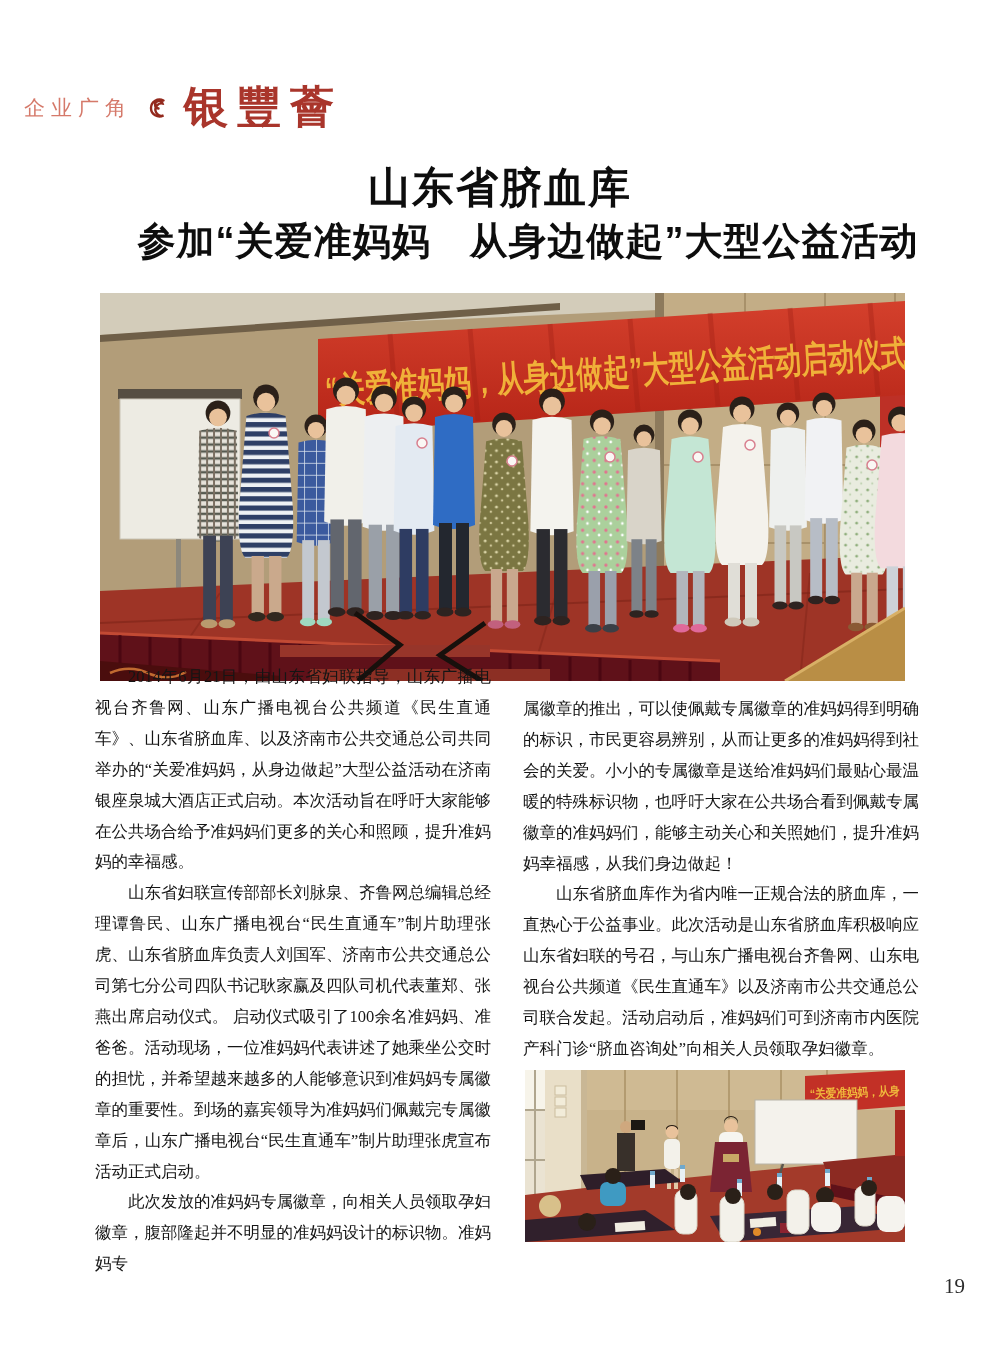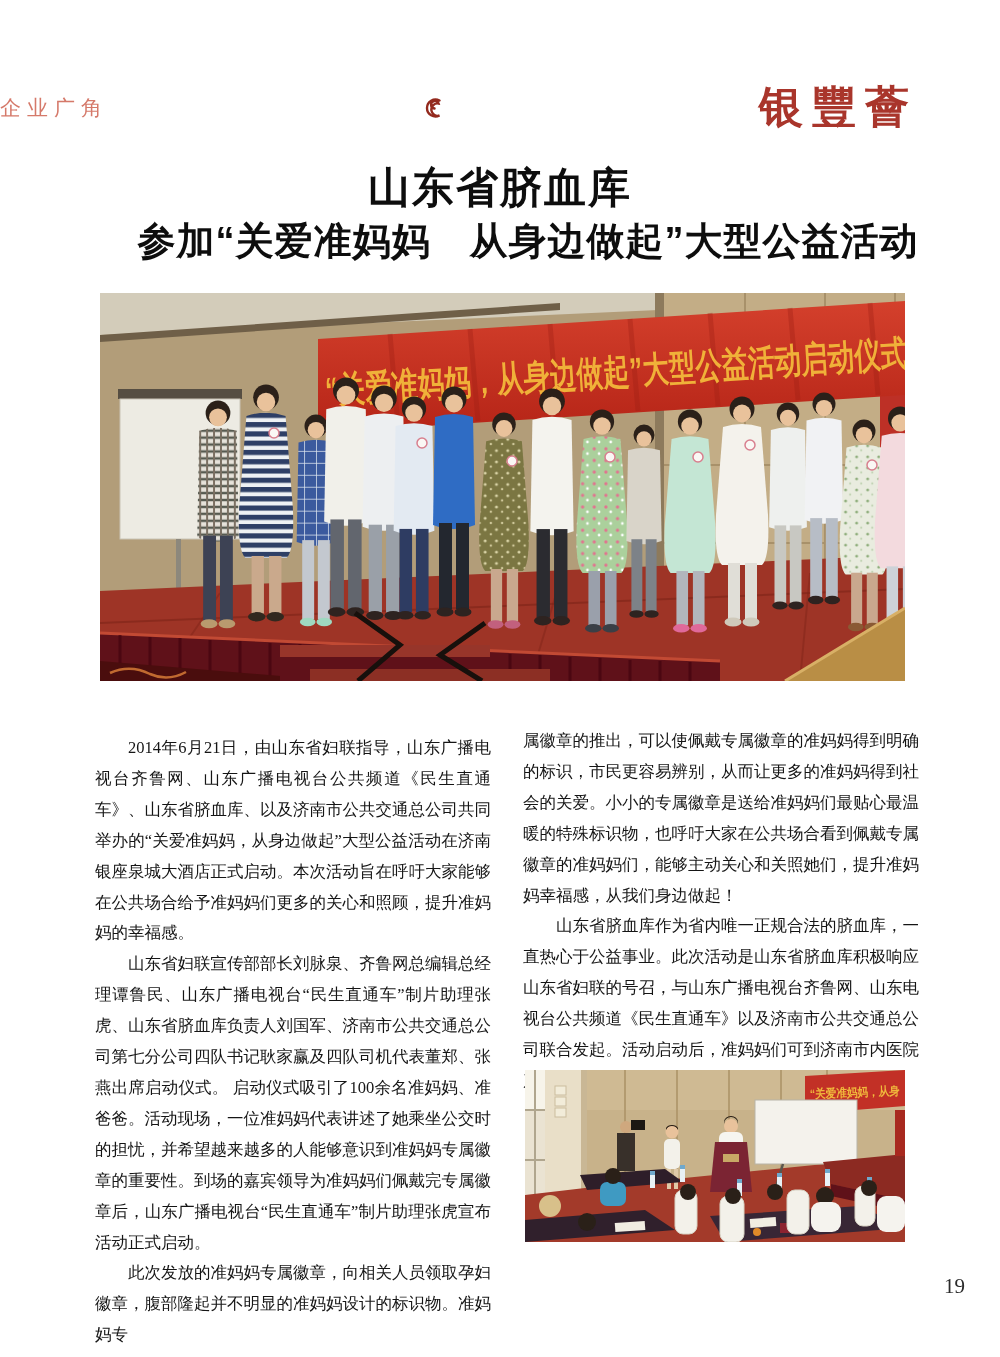--- a/index.html
+++ b/index.html
@@ -1,21 +1,21 @@
 <!DOCTYPE html>
 <html><head>
 <meta charset="utf-8">
 <style>
   html,body{margin:0;padding:0;background:#ffffff;}
   .page{position:relative;width:1000px;height:1357px;background:#ffffff;overflow:hidden;
         font-family:"Liberation Serif",serif;color:#141414;}
 
   
-  .hdr{position:absolute;top:86px;left:0;right:82px;display:flex;justify-content:space-between;
-       align-items:center;gap:15px;}
+  .hdr{position:absolute;top:86px;left:0;right:82px;display:flex;justify-content:flex-start;
+       align-items:center;gap:15px;padding-left:24px;}
   .hdr-label{font-family:"Liberation Sans",sans-serif;font-size:21px;letter-spacing:6px;
              color:#d5796a;}
   .hdr-logo{font-size:44px;line-height:1;font-weight:700;letter-spacing:9px;
             color:#a9352b;font-family:"Liberation Serif",serif;}
   .swirl{width:22px;height:22px;}
 
   
   .title{position:absolute;left:0;width:1000px;text-align:center;
          font-family:"Liberation Sans",sans-serif;font-weight:900;color:#0d0d0d;}
   .t1{top:160px;font-size:42px;letter-spacing:2px;}
@@ -24,22 +24,22 @@
   
   .photo{position:absolute;display:block;}
   .main-photo{left:100px;top:293px;}
   .bottom-photo{left:525px;top:1070px;}
 
   
   .col{position:absolute;width:396px;font-size:16.5px;line-height:30.9px;
        text-align:justify;color:#151515;}
   .col p{margin:0;text-indent:2em;}
   .col p.cont{text-indent:0;}
-  .col-left{left:95px;top:733px;}
-  .col-right{left:523px;top:694px;margin-top:32px;}
+  .col-left{left:95px;top:662px;}
+  .col-right{left:523px;top:694px;}
 
   .pageno{position:absolute;left:944px;top:1274px;font-size:21px;color:#2b2b2b;}
 </style>
 </head>
 <body>
 
 <div class="page">
 
   <div class="hdr">
     <span class="hdr-label">企业广角</span>

